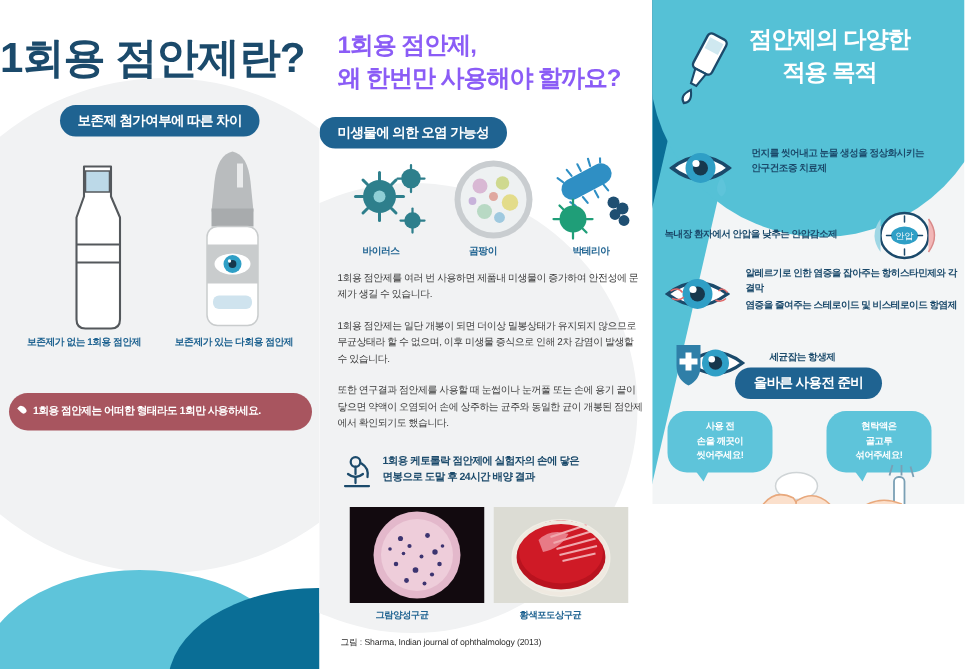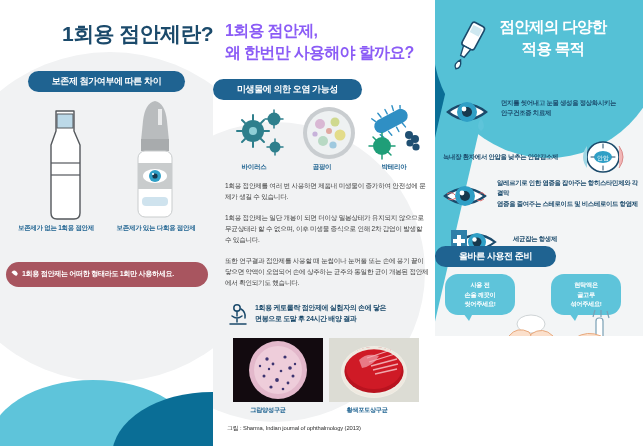--- a/index.html
+++ b/index.html
@@ -10,26 +10,26 @@
   }
   .page{position:relative;width:643px;height:446px;overflow:hidden;background:#fff;}
 
   
   .col1{position:absolute;left:0;top:0;width:213px;height:446px;overflow:hidden;background:#ffffff;}
   .c1-greyblob{
     position:absolute;left:-60px;top:52px;width:340px;height:330px;
     background:#f1f2f3;border-radius:50%;
   }
   .c1-title{
-    position:absolute;left:0;top:20px;width:213px;text-align:right;
-    font-size:21px;font-weight:bold;color:#1b4a6b;letter-spacing:-0.6px;
+    position:absolute;left:0;top:20px;width:213px;text-align:left;
+    font-size:28px;font-weight:bold;color:#1b4a6b;letter-spacing:-0.6px;
   }
   .pill{
     display:inline-block;background:#1f6391;color:#fff;border-radius:11px;
-    padding:4px 24px;font-size:9px;font-weight:bold;letter-spacing:-0.4px;
+    padding:4px 12px;font-size:9px;font-weight:bold;letter-spacing:-0.4px;
   }
   .c1-pillwrap{position:absolute;left:0;top:70px;width:213px;text-align:center;}
 
   .bottles{position:absolute;left:0;top:95px;width:213px;height:130px;}
   .bottleA{position:absolute;left:42px;top:6px;}
   .bottleB{position:absolute;left:128px;top:2px;}
   .caps{position:absolute;left:0;top:224px;width:213px;}
   .cap{position:absolute;top:0;font-size:6.5px;font-weight:bold;color:#1f6391;
        text-align:center;letter-spacing:-0.3px;}
   .capL{left:6px;width:100px;}
@@ -87,21 +87,21 @@
   .c3-hero{position:absolute;left:-2px;top:-92px;width:230px;height:250px;
       background:#55c1d6;border-radius:0 0 120px 120px;}
   .c3-title{position:absolute;left:30px;top:16px;width:176px;text-align:center;
       font-size:15.5px;font-weight:bold;color:#ffffff;line-height:1.4;letter-spacing:-0.7px;}
   .dropper{position:absolute;left:15px;top:20px;}
 
   .purposes{position:absolute;left:0;top:94px;width:208px;}
   .prow{position:relative;min-height:40px;margin-bottom:4px;}
   .ptext{font-size:6.4px;font-weight:bold;color:#1b4a6b;line-height:1.62;letter-spacing:-0.32px;}
 
-  .c3-pillwrap{position:absolute;left:0;top:245px;width:208px;text-align:left;}
+  .c3-pillwrap{position:absolute;left:0;top:245px;width:208px;text-align:center;}
   .prep{position:absolute;left:0;top:268px;width:208px;height:178px;}
   .bubble{
     position:absolute;background:#5ec4da;color:#ffffff;border-radius:13px;
     text-align:center;font-size:6.2px;font-weight:bold;line-height:1.55;
     letter-spacing:-0.3px;padding:6px 6px;
   }
   .bubble:after{
     content:"";position:absolute;bottom:-6px;left:18px;
     border-left:6px solid transparent;border-right:4px solid transparent;
     border-top:8px solid #5ec4da;

